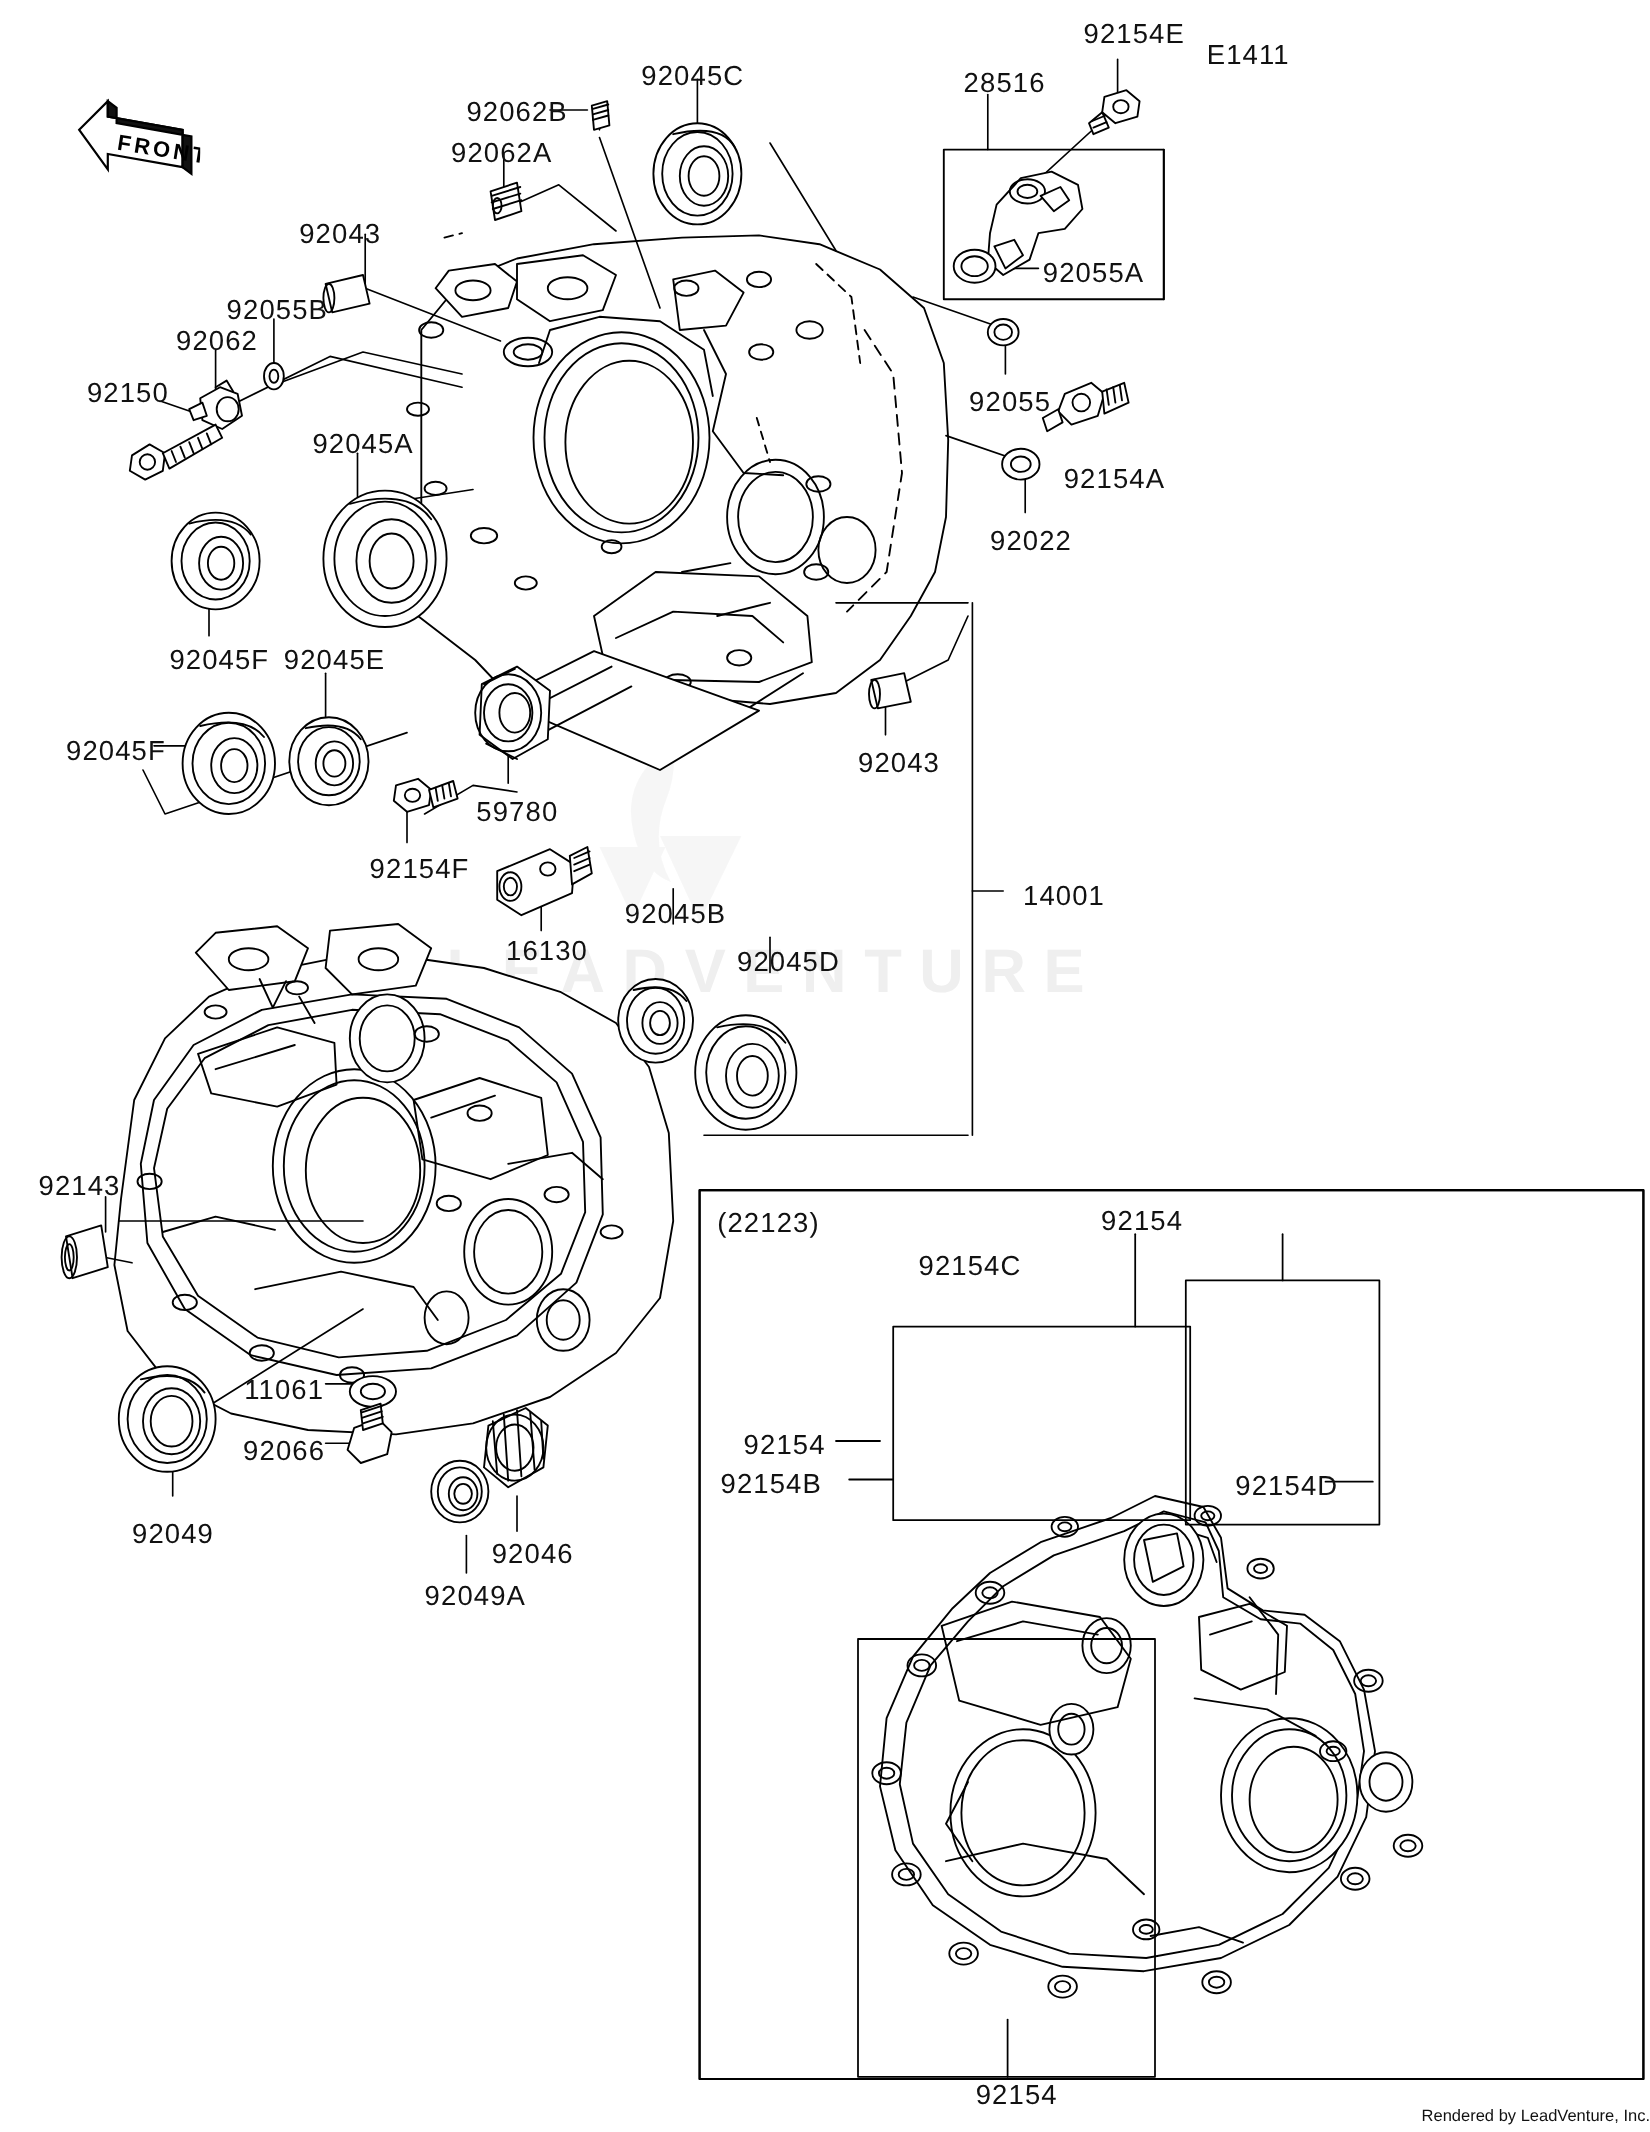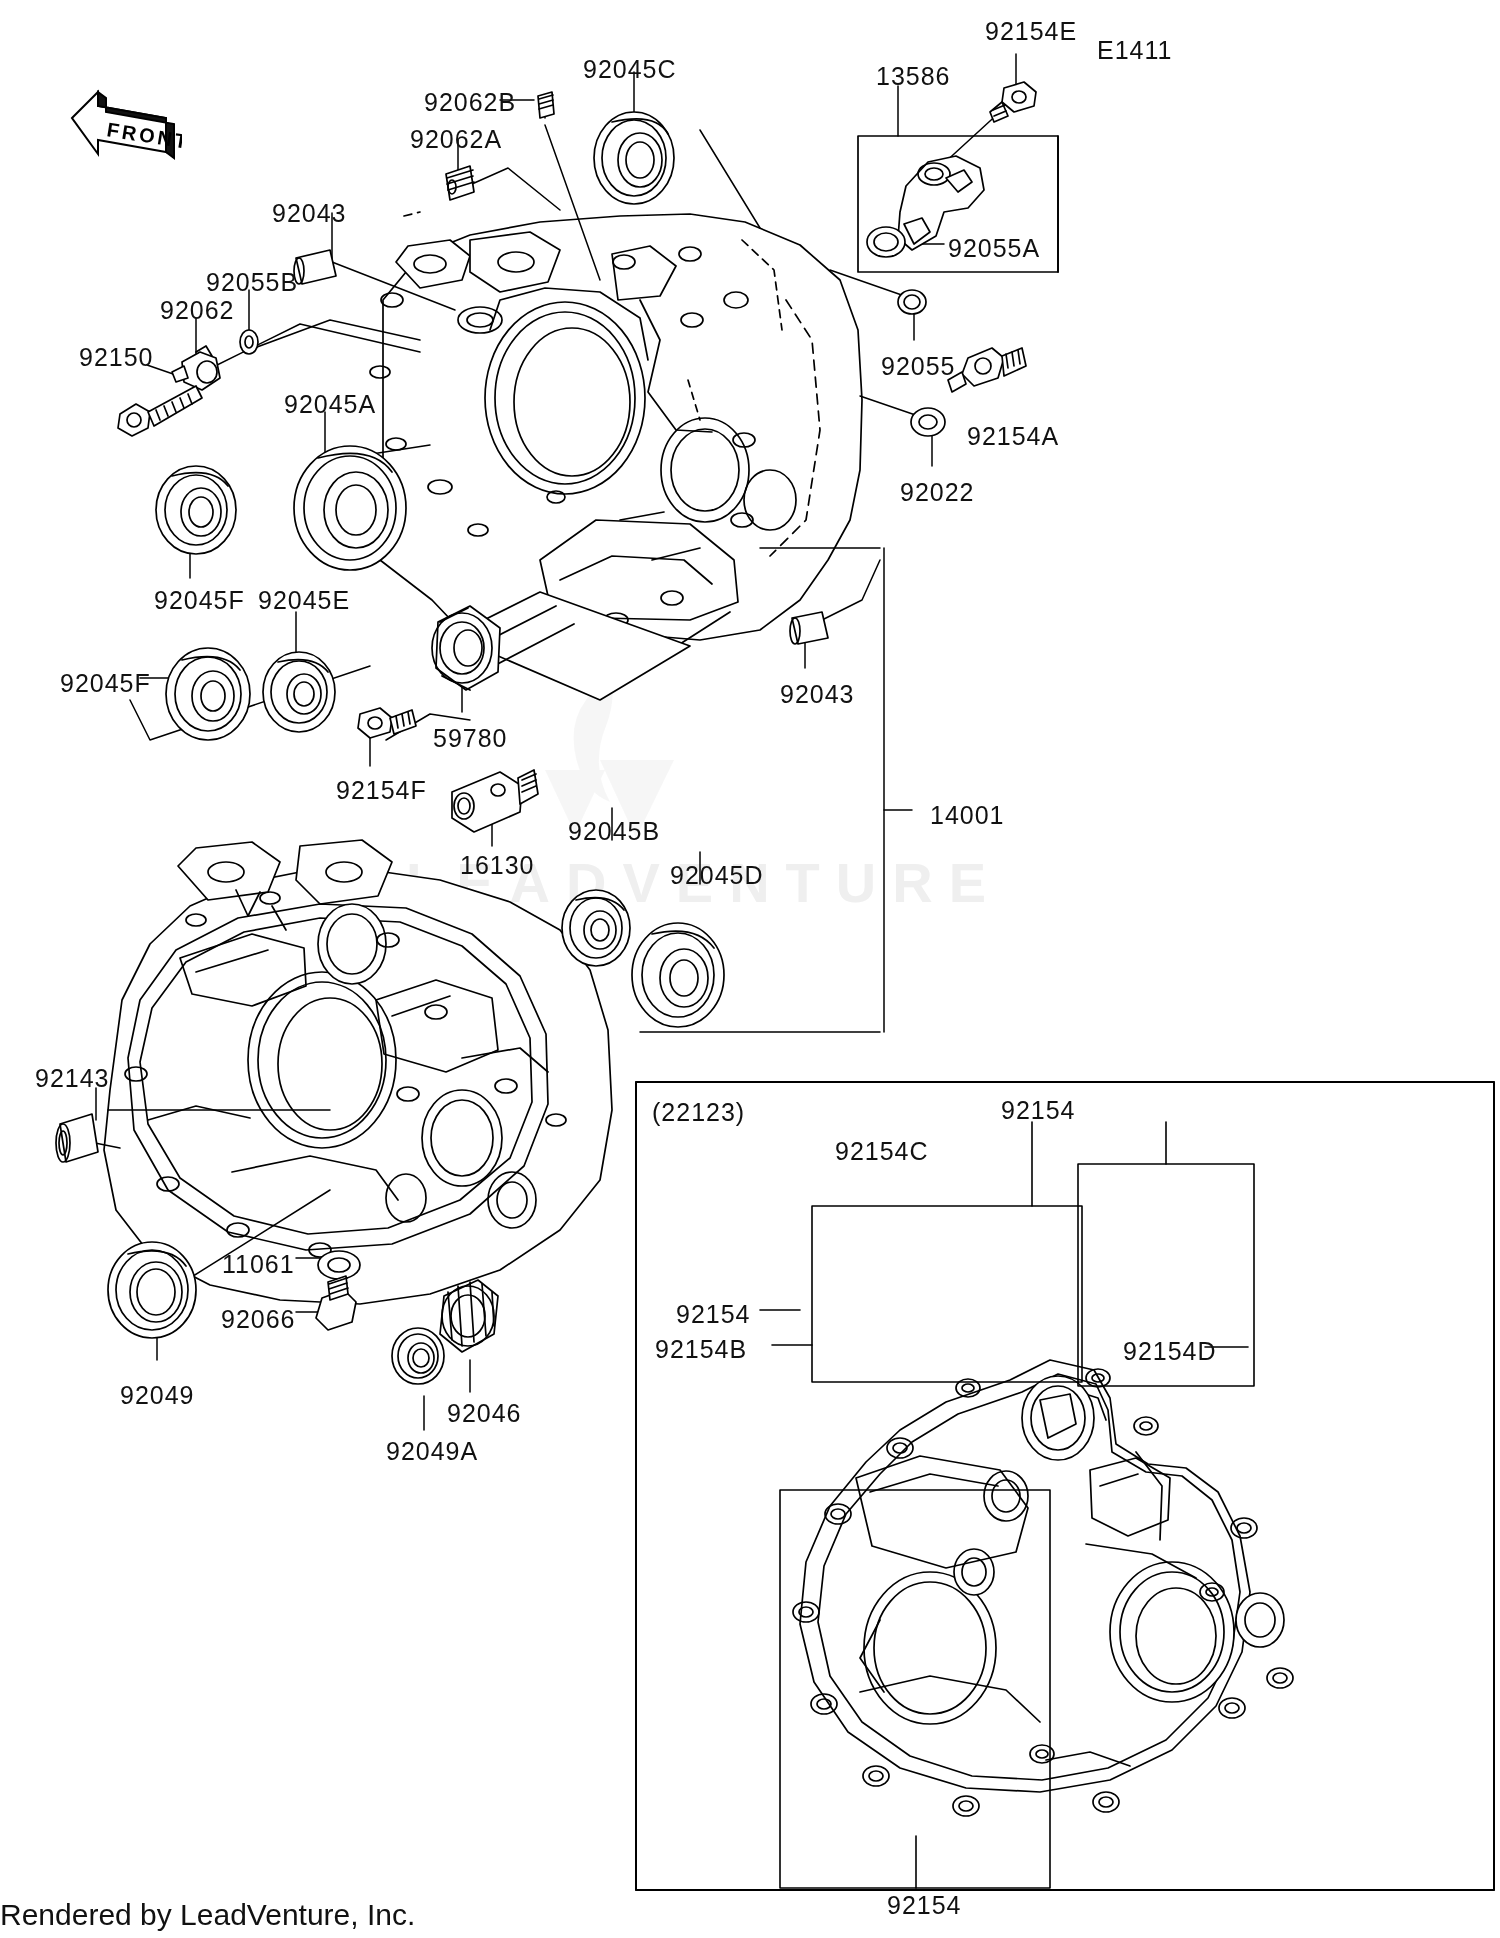--- a/index.html
+++ b/index.html
@@ -1,21 +1,21 @@
 <!DOCTYPE html>
 <html><head>
 <meta charset="utf-8">
 <style>
   html,body{margin:0;padding:0;background:#fff;}
   body{width:1500px;height:1938px;position:relative;overflow:hidden;
        font-family:"Liberation Sans", sans-serif;color:#000;}
   .stage{position:absolute;inset:0;}
   svg.layer{position:absolute;left:0;top:0;width:1500px;height:1938px;}
   .lbl{position:absolute;font-size:25px;letter-spacing:1px;white-space:nowrap;color:#111;}
-  .footer{position:absolute;left:0;right:0;bottom:6px;text-align:left;font-size:30px;color:#111;}
+  .footer{position:absolute;left:0;right:0;bottom:6px;text-align:right;font-size:15px;color:#111;}
   .front-badge{position:absolute;left:62px;top:78px;width:120px;height:95px;}
   .wm{position:absolute;color:#efefef;font-size:56px;letter-spacing:16px;font-weight:bold;
       user-select:none;}
   .insetbox{position:absolute;border:2px solid #000;}
 </style>
 </head>
 <body>
 
 <div class="stage">
 
@@ -499,21 +499,21 @@
     <svg viewBox="0 0 120 95" width="120" height="95">
       <path d="M10 40 L36 14 L36 28 L104 40 L104 74 L36 62 L36 76 Z" fill="#fff" stroke="#000" stroke-width="2"></path>
       <path d="M36 14 L44 20 L44 34 L112 46 L112 80 L104 74 L104 40 L36 28 Z" fill="#111" stroke="#000" stroke-width="2"></path>
       <text x="44" y="58" font-family="Liberation Sans, sans-serif" font-size="20" font-weight="bold" letter-spacing="3" fill="#000" transform="rotate(9 44 58)">FRONT</text>
     </svg>
   </div>
 
   <div class="lbl" style="left:424px;top:88px;">92062B</div>
   <div class="lbl" style="left:410px;top:125px;">92062A</div>
   <div class="lbl" style="left:583px;top:55px;">92045C</div>
-  <div class="lbl" style="left:876px;top:62px;">13586</div>
+  <div class="lbl" style="left:876px;top:62px;">28516</div>
   <div class="lbl" style="left:985px;top:17px;">92154E</div>
   <div class="lbl" style="left:1097px;top:36px;">E1411</div>
   <div class="lbl" style="left:948px;top:234px;">92055A</div>
 
   <div class="lbl" style="left:272px;top:199px;">92043</div>
   <div class="lbl" style="left:206px;top:268px;">92055B</div>
   <div class="lbl" style="left:160px;top:296px;">92062</div>
   <div class="lbl" style="left:79px;top:343px;">92150</div>
   <div class="lbl" style="left:284px;top:390px;text-align:right;">92045A</div>
   <div class="lbl" style="left:154px;top:586px;">92045F</div>

